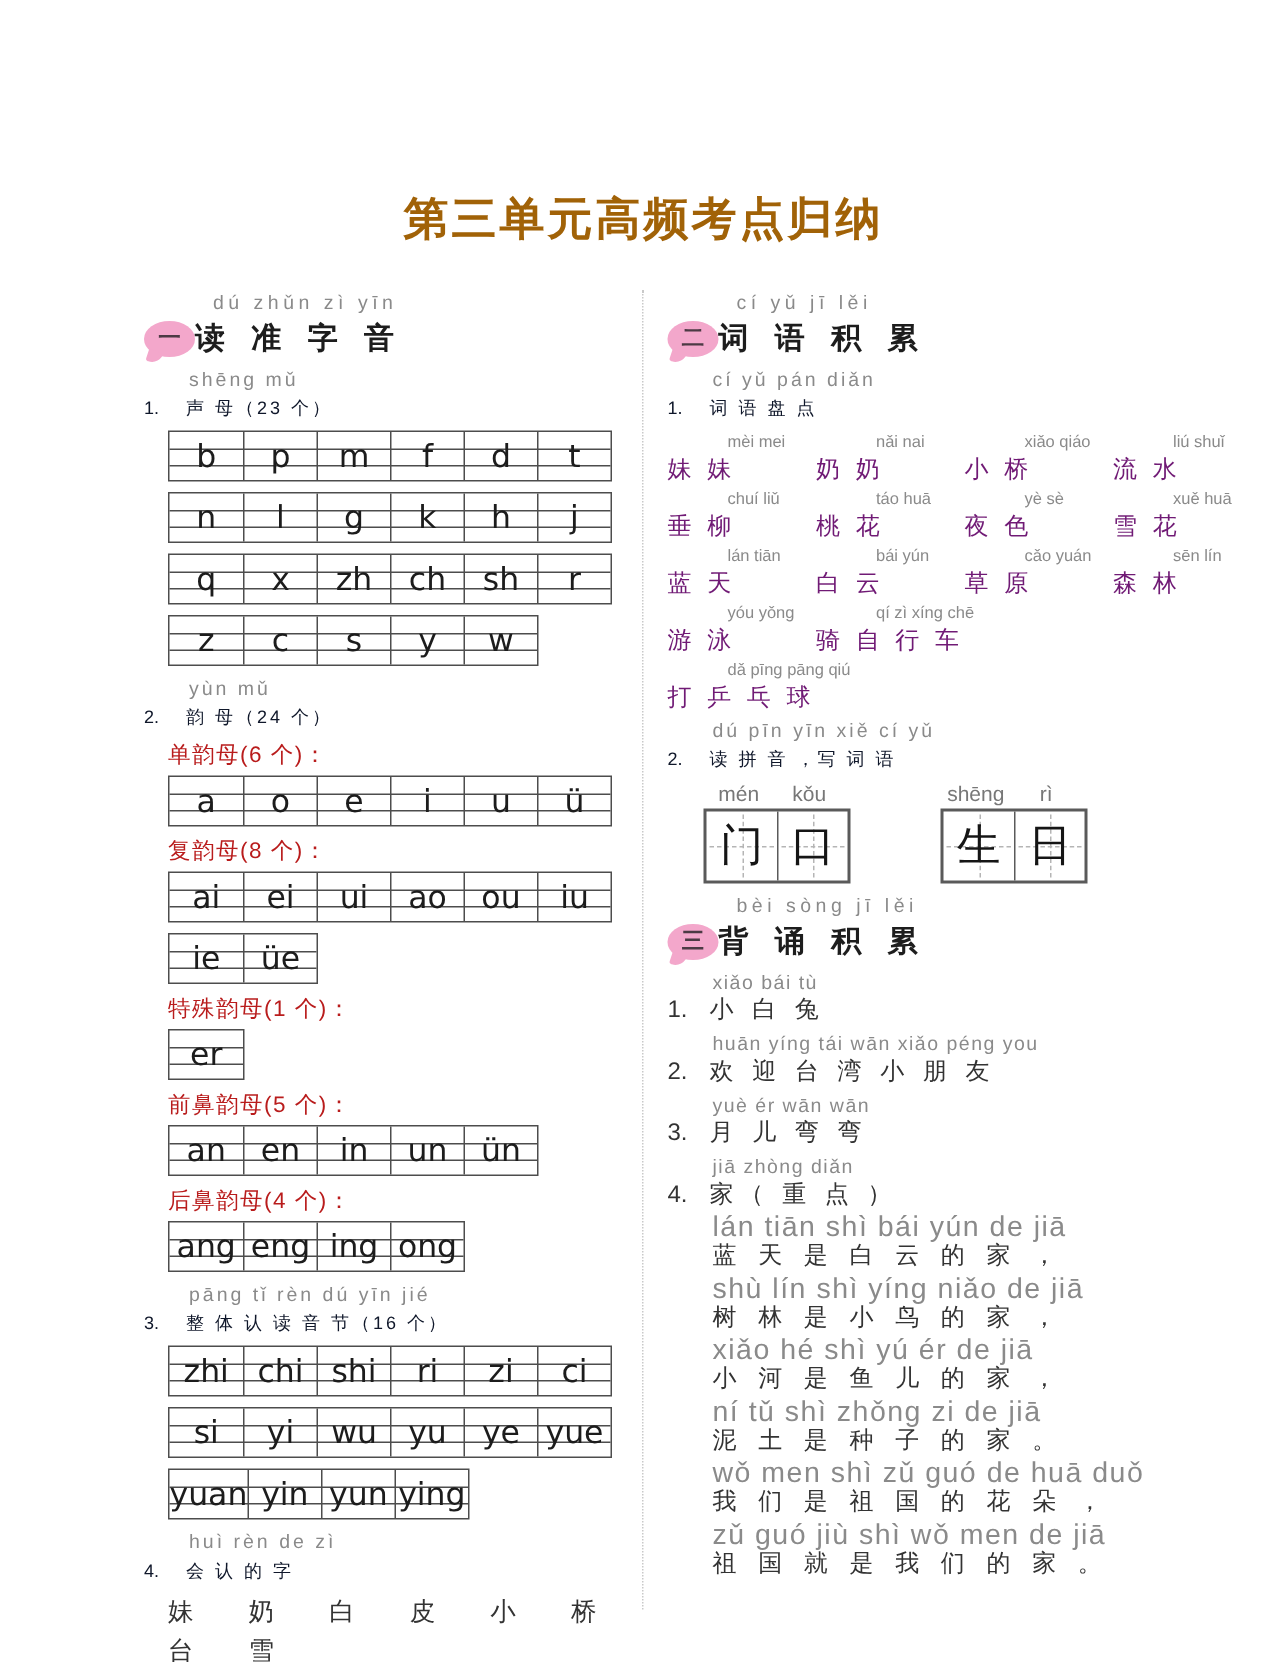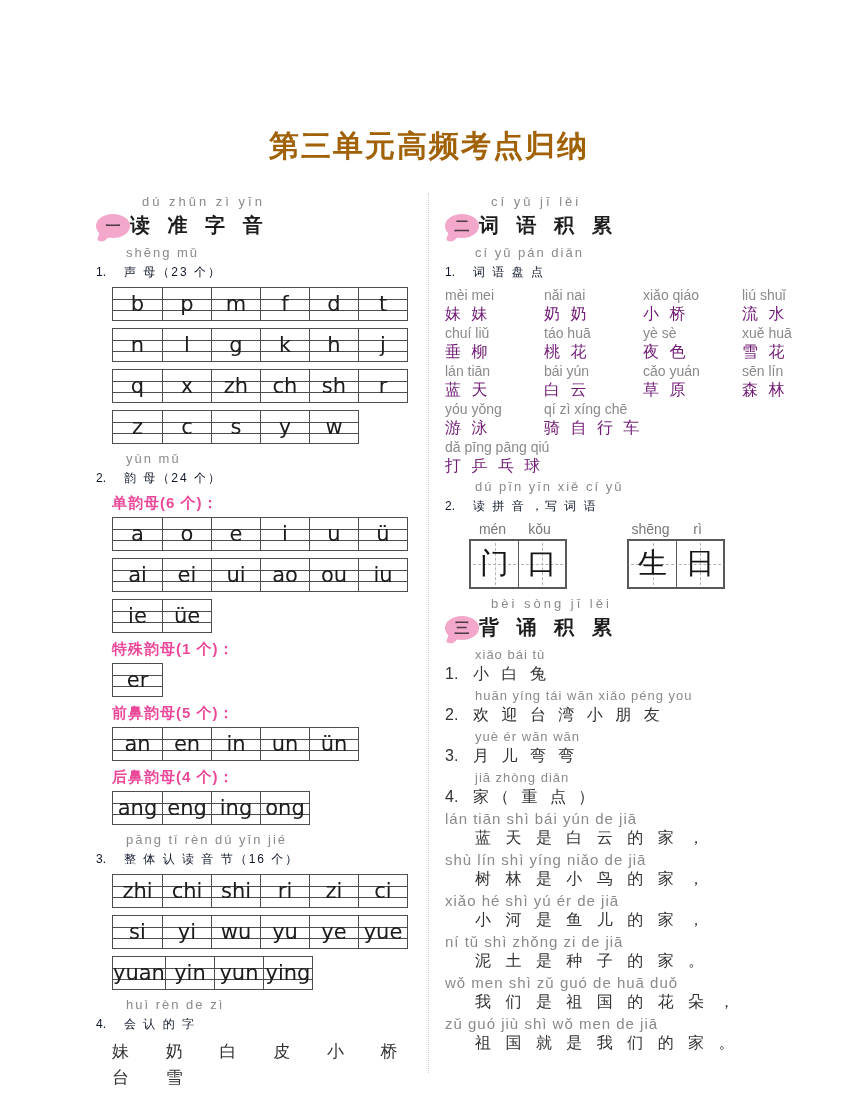--- a/index.html
+++ b/index.html
@@ -22,58 +22,58 @@
             flex:0 0 34px; }
   .bubble::after { content:""; position:absolute; left:2px; bottom:-4px; width:10px; height:8px;
                    background:#f3a7cb; border-radius:0 0 10px 2px; transform:rotate(18deg); }
   .sec-title { font-size:20px; font-weight:bold; color:#1d1d1d; letter-spacing:6px; }
 
   
   .item-pinyin { color:#8a8a8a; font-size:13px; letter-spacing:2px; margin-left:30px; line-height:16px; margin-top:3px; }
   .item-line { font-size:12px; color:#0f172a; letter-spacing:2px; line-height:22px; margin-bottom:4px; }
   .item-line .num { display:inline-block; width:28px; letter-spacing:0; }
 
-  .grp-label { font-size:15px; color:#ec4899; letter-spacing:1px; margin:5px 0 4px 16px;font-weight:bold; }
+  .grp-label { font-size:15px; color:#b91c1c; letter-spacing:1px; margin:5px 0 4px 16px; }
 
   
   .strip { position:relative; display:flex; border:1px solid #4d4d4d; height:34px;
            margin:0 0 7px 16px; background:#fff; width:max-content; }
   .strip::before, .strip::after { content:""; position:absolute; left:0; right:0; border-top:1px solid #4d4d4d; }
   .strip::before { top:11px; } .strip::after { top:22px; }
   .cell { flex:0 0 49px; display:flex; align-items:center; justify-content:center;
           font-family:"DejaVu Sans", sans-serif; font-size:21px; color:#1c1c1c;
           position:relative; z-index:1; white-space:nowrap; }
   .cell + .cell { border-left:1px solid #4d4d4d; }
 
   .charline { font-size:17px; color:#333; letter-spacing:16px; margin:2px 0 4px 16px; line-height:26px; }
 
   
   .wrow { display:flex; margin-bottom:1px; }
   .wcell { min-width:95px; margin-right:4px; }
-  .w-py { color:#8a8a8a; font-size:14px; line-height:16px; white-space:nowrap; }
+  .w-py { color:#8a8a8a; font-size:11px; line-height:16px; white-space:nowrap;margin-left:40px; }
   .w-zh { font-size:16px; color:#701a75; letter-spacing:3px; line-height:21px; }
 
   
   .write-row { display:flex; margin:3px 0 6px 24px; }
   .wbgroup { margin-right:60px; }
   .wb-py { display:flex; color:#777; font-size:14px; line-height:17px; margin-bottom:1px; }
   .wb-py span { flex:0 0 47px; text-align:center; }
   .wbox { display:flex; border:2px solid #5a5a5a; width:max-content; background:#fff; }
   .wbcell { width:47px; height:46px; position:relative; display:flex; align-items:center; justify-content:center;
             font-family:"Liberation Serif", serif; font-size:29px; color:#151515; }
   .wbcell + .wbcell { border-left:1px solid #5a5a5a; }
   .wbcell::before { content:""; position:absolute; left:2px; right:2px; top:50%; border-top:1px dashed #b5b5b5; }
   .wbcell::after  { content:""; position:absolute; top:2px; bottom:2px; left:50%; border-left:1px dashed #b5b5b5; }
   .wbcell b { position:relative; z-index:1; font-weight:normal; }
 
   
   .r-py { color:#8a8a8a; font-size:13px; letter-spacing:1px; margin-left:30px; line-height:16px; margin-top:3px; white-space:nowrap; }
   .r-zh { font-size:16px; color:#333; letter-spacing:4px; line-height:22px; }
   .r-zh .num { display:inline-block; width:28px; letter-spacing:0; }
-  .p-py { color:#8a8a8a; font-size:15px; letter-spacing:1px; line-height:16px; margin-top:3px; white-space:nowrap; }
+  .p-py { color:#8a8a8a; font-size:19px; letter-spacing:1px; margin-left:30px; line-height:16px; margin-top:3px; white-space:nowrap; }
   .p-zh { font-size:16px; color:#333; letter-spacing:5px; line-height:22px; margin-left:30px; }
 </style>
 </head>
 <body>
 
 <div class="page">
 
   <div class="doc-title">第三单元高频考点归纳</div>
 
   <div class="columns">
@@ -127,20 +127,21 @@
       <div class="grp-label">单韵母(6 个)：</div>
       <div class="strip">
         <span class="cell">a</span>
           <span class="cell">o</span>
           <span class="cell">e</span>
           <span class="cell">i</span>
           <span class="cell">u</span>
           <span class="cell">ü</span>
       </div>
 
+      <div class="grp-label">复韵母(8 个)：</div>
       <div class="strip">
         <span class="cell">ai</span>
           <span class="cell">ei</span>
           <span class="cell">ui</span>
           <span class="cell">ao</span>
           <span class="cell">ou</span>
           <span class="cell">iu</span>
       </div>
       <div class="strip">
         <span class="cell">ie</span>

